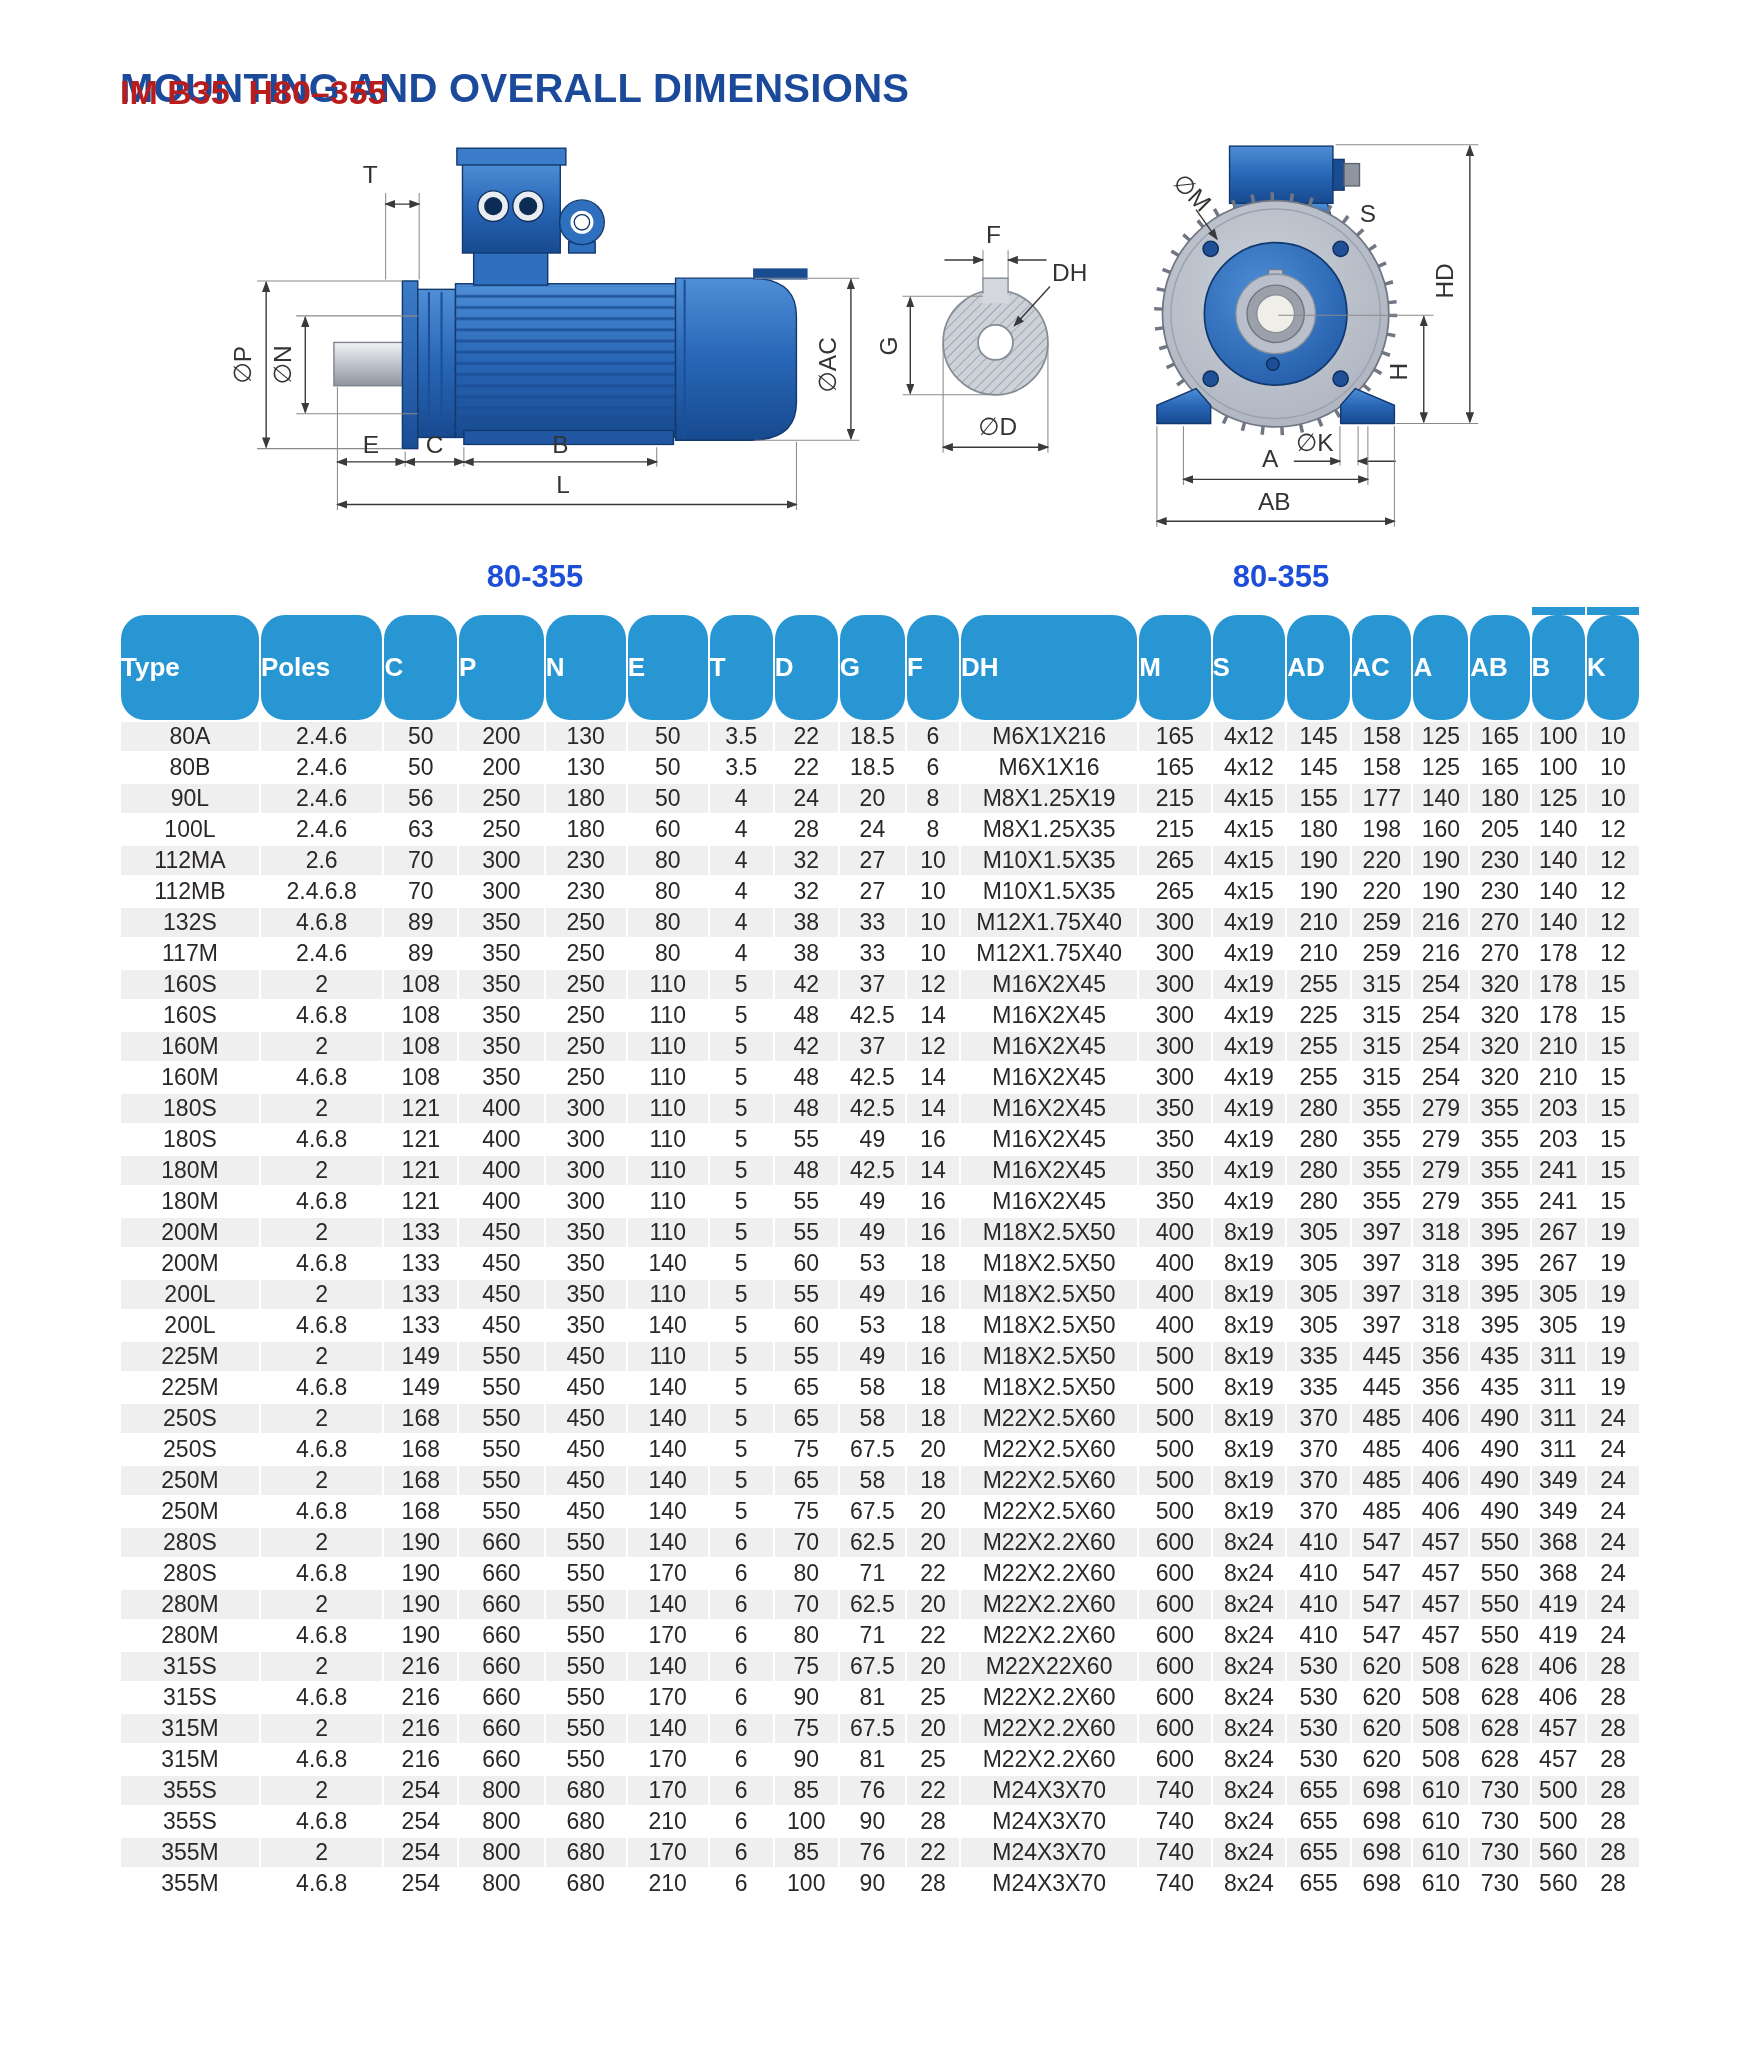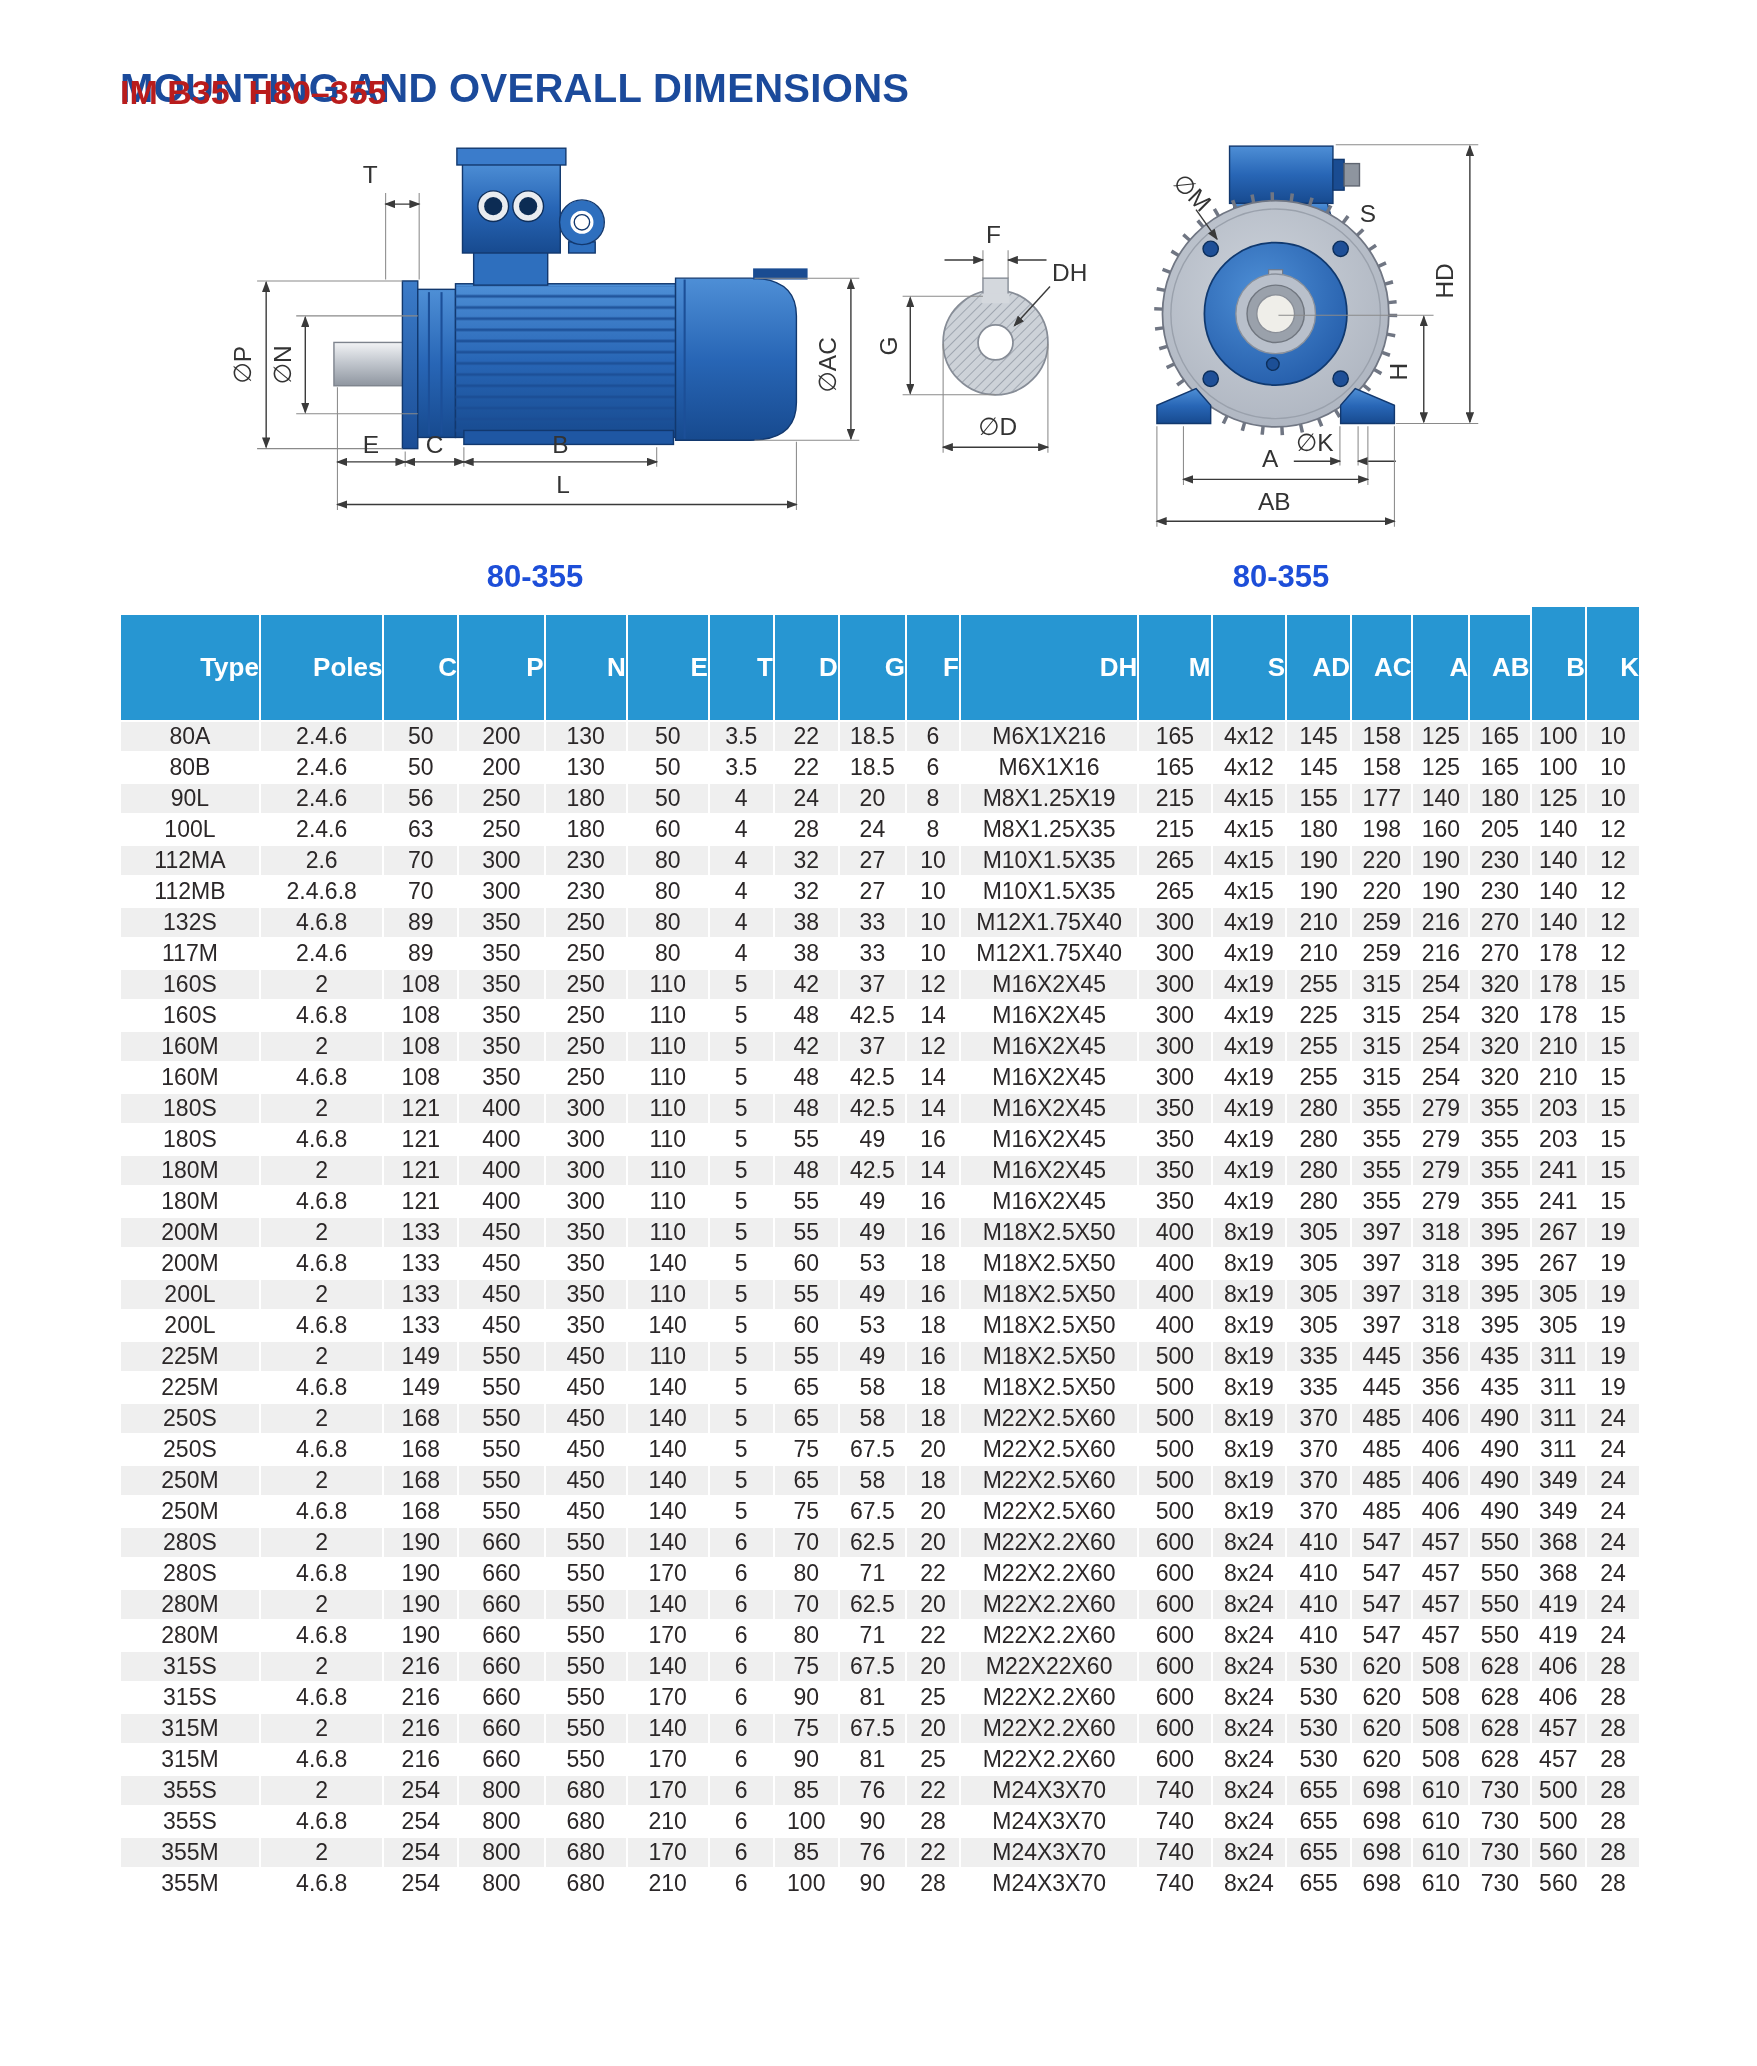--- a/index.html
+++ b/index.html
@@ -6,21 +6,21 @@
   body{width:1757px;height:2066px;position:relative;font-family:"Liberation Sans","DejaVu Sans",sans-serif;}
   .title{position:absolute;left:120px;top:18px;font-size:40px;font-weight:bold;color:#1b4a9b;letter-spacing:0.3px;margin-top:48px;}
   .subtitle{position:absolute;left:120px;top:73px;font-size:34px;font-weight:bold;color:#b91c1c;white-space:pre;}
   .drawings{position:absolute;left:0;top:0;width:1757px;height:615px;}
   .caption{position:absolute;top:559px;font-size:31px;font-weight:bold;color:#1d4ed8;transform:translateX(-50%);}
   .caption.side{left:535px;}
   .caption.front{left:1281px;}
   svg text{font-family:"Liberation Sans","DejaVu Sans",sans-serif;font-size:34px;fill:#333;}
   svg text.dim{font-size:35px;}
   .dim-table{position:absolute;left:119px;top:613px;width:1522px;border-collapse:separate;border-spacing:2.1px;table-layout:fixed;}
-  .dim-table th{background:#2796d2;color:#fff;font-size:26px;font-weight:bold;height:105px;vertical-align:middle;text-align:right;position:relative;padding:0;}
+  .dim-table th{background:#2796d2;color:#fff;font-size:26px;font-weight:bold;height:105px;vertical-align:middle;text-align:left;position:relative;padding:0;border-radius:24px;}
   .dim-table thead th:nth-child(18)::before,
   .dim-table thead th:nth-child(19)::before{content:"";position:absolute;left:0;right:0;top:-8.4px;height:8.4px;background:#2796d2;}
   .dim-table td{font-size:23px;color:#2b2728;text-align:center;height:29px;padding:0;white-space:nowrap;overflow:hidden;}
   .dim-table tbody tr:nth-child(odd) td{background:#efefef;}
   .dim-table tbody tr:nth-child(even) td{background:#ffffff;}
 </style>
 </head>
 <body>
 
 <div class="title">MOUNTING AND OVERALL DIMENSIONS</div>

